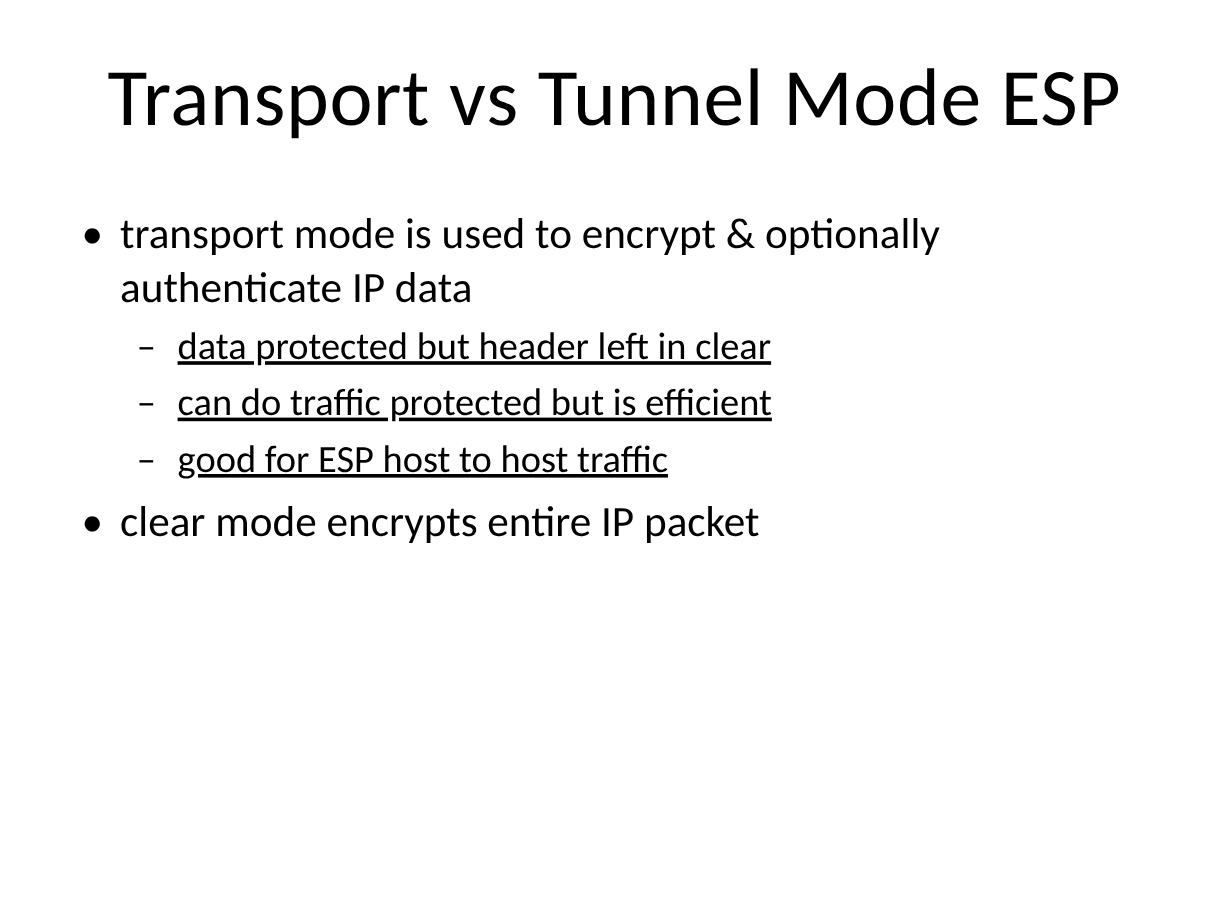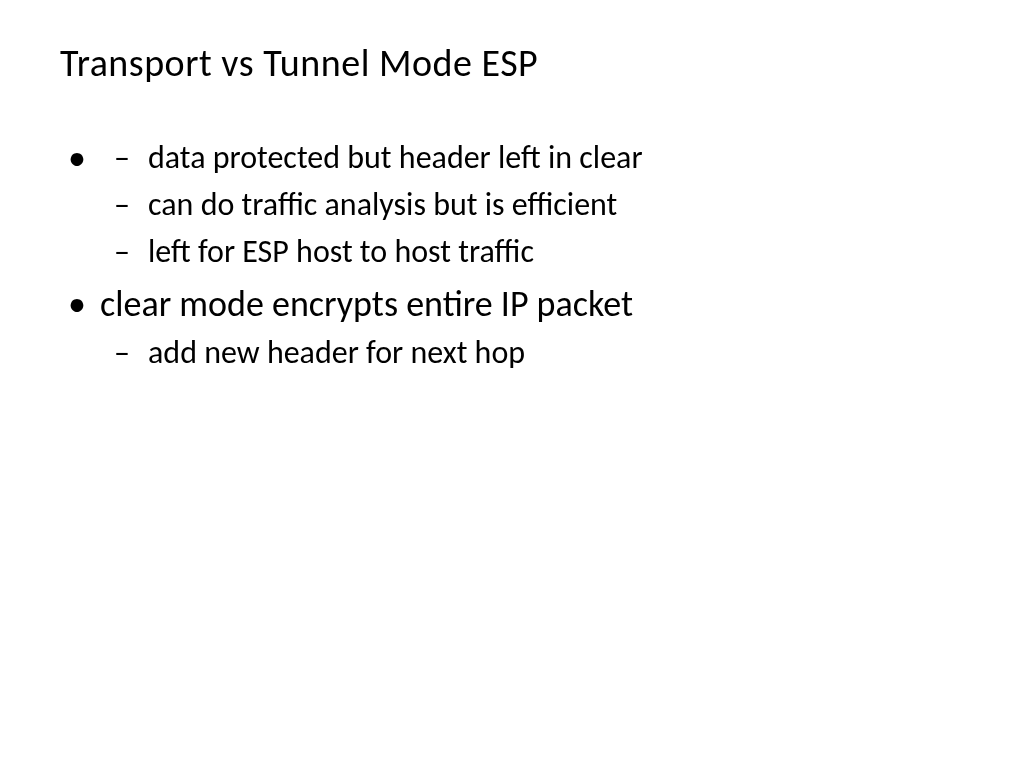--- a/index.html
+++ b/index.html
@@ -11,23 +11,23 @@
     font-family: Calibri, "Segoe UI", Arial, sans-serif;
     color: #000000;
   }
   .slide {
     width: 1024px;
     height: 768px;
     box-sizing: border-box;
     padding: 30px 60px 40px 60px;
   }
   .title {
-    font-size: 38px;
+    font-size: 68px;
     font-weight: 400;
-    text-align: left;
+    text-align: center;
     margin: 10px 0 50px 0;
     letter-spacing: 0.5px;
   }
   ul.level1 {
     list-style: none;
     padding: 0;
     margin: 0;
   }
   ul.level1 > li {
     font-size: 36px;
@@ -40,20 +40,21 @@
     content: "•";
     position: absolute;
     left: 8px;
     top: 0;
     font-size: 36px;
   }
   ul.level2 {
     list-style: none;
     padding: 0;
     margin: 4px 0 8px 0;
+    text-decoration: underline;
   }
   ul.level2 > li {
     font-size: 32px;
     line-height: 1.35;
     margin-bottom: 4px;
     padding-left: 48px;
     position: relative;
   }
   ul.level2 > li::before {
     content: "–";
@@ -63,26 +64,26 @@
     font-size: 32px;
   }
 </style>
 </head>
 <body>
 
 <div class="slide">
   <div class="title">Transport vs Tunnel Mode ESP</div>
   <ul class="level1">
     <li>
+      <span>transport mode is used to encrypt &amp; optionally authenticate IP data</span>
       <ul class="level2">
         <li>data protected but header left in clear</li>
-        <li>can do traffic analysis but is efficient</li>
-        <li>left for ESP host to host traffic</li>
+        <li>can do traffic protected but is efficient</li>
+        <li>good for ESP host to host traffic</li>
       </ul>
     </li>
     <li>
       <span>clear mode encrypts entire IP packet</span>
       <ul class="level2">
-        <li>add new header for next hop</li>
       </ul>
     </li>
   </ul>
 </div>
 
 </body></html>

